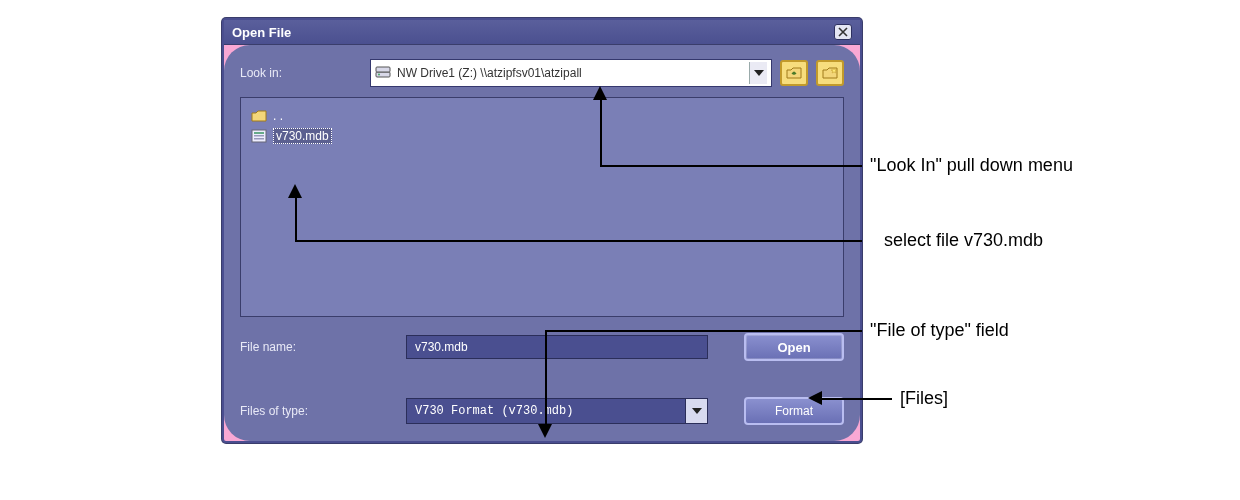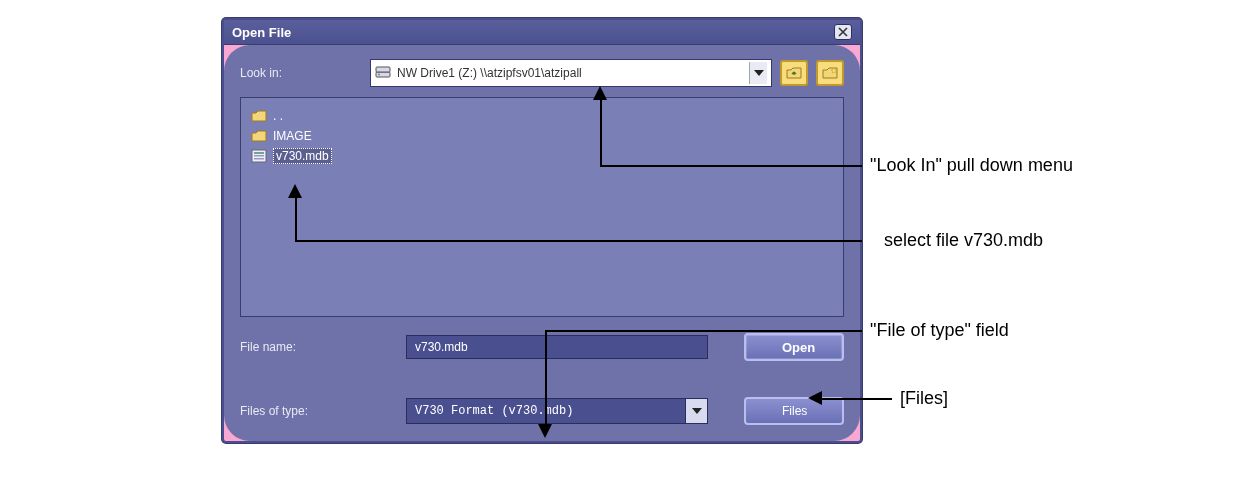--- a/index.html
+++ b/index.html
@@ -155,24 +155,23 @@
     display:flex; align-items:center; justify-content:center;
     cursor: pointer;
   }
   .btn {
     height: 28px;
     border: 2px solid #b9bdf0;
     border-radius: 4px;
     background: linear-gradient(#8a90cf, #6a70b5);
     color: #fff;
     font-weight: bold;
-    display:flex; align-items:center; justify-content:flex-start;
+    display:flex; align-items:center; justify-content:center;
     cursor: pointer;
     font-size: 13px;
-    padding-left: 36px;
   }
   .btn.open { box-shadow: inset 0 0 0 1px #fff3; }
   .btn.cancel { font-weight: normal; font-size: 12px; }
 
   .callout {
     position: absolute;
     color: #000;
     font-size: 18px;
     font-family: Arial, sans-serif;
   }
@@ -231,28 +230,20 @@
 
     <div class="filepane">
       <div class="fileitem">
         <span class="icon">
           <svg viewBox="0 0 16 14">
               <path d="M1 4 h4 l2 -2 h8 v10 h-14 z" fill="#f3d67a" stroke="#a07a1a"></path>
             </svg>
         </span>
         <span class="name">. .</span>
       </div>
-      <div class="fileitem">
-        <span class="icon">
-          <svg viewBox="0 0 16 14">
-              <path d="M1 4 h4 l2 -2 h8 v10 h-14 z" fill="#f3d67a" stroke="#a07a1a"></path>
-            </svg>
-        </span>
-        <span class="name">IMAGE</span>
-      </div>
       <div class="fileitem selected">
         <span class="icon">
           <svg viewBox="0 0 16 14">
               <rect x="1" y="1" width="14" height="12" fill="#eef" stroke="#667"></rect>
               <rect x="3" y="3" width="10" height="2" fill="#6a8"></rect>
               <rect x="3" y="6" width="10" height="1.5" fill="#99b"></rect>
               <rect x="3" y="9" width="10" height="1.5" fill="#99b"></rect>
             </svg>
         </span>
         <span class="name">v730.mdb</span>
@@ -271,21 +262,21 @@
       <span class="label">Files of type:</span>
       <div class="typefield">
         <span class="text">V730 Format (v730.mdb)</span>
         <span class="dd">
           <svg width="10" height="6" viewBox="0 0 10 6">
               <path d="M0 0 L10 0 L5 6 Z" fill="#222"></path>
             </svg>
         </span>
       </div>
       <div class="btn cancel">
-        <span>Files</span>
+        <span>Format</span>
       </div>
     </div>
   </div>
 </div>
 
 <div class="callout" style="left:870px; top:155px;">"Look In" pull down menu</div>
 <div class="callout-line" style="left:600px; top:165px; width:262px; height:1.5px;"></div>
 <div class="callout-line" style="left:600px; top:96px; width:1.5px; height:70px;"></div>
 <div class="arrowhead" style="left:593px; top:86px; border-left:7px solid transparent; border-right:7px solid transparent; border-bottom:14px solid #000;"></div>
 

